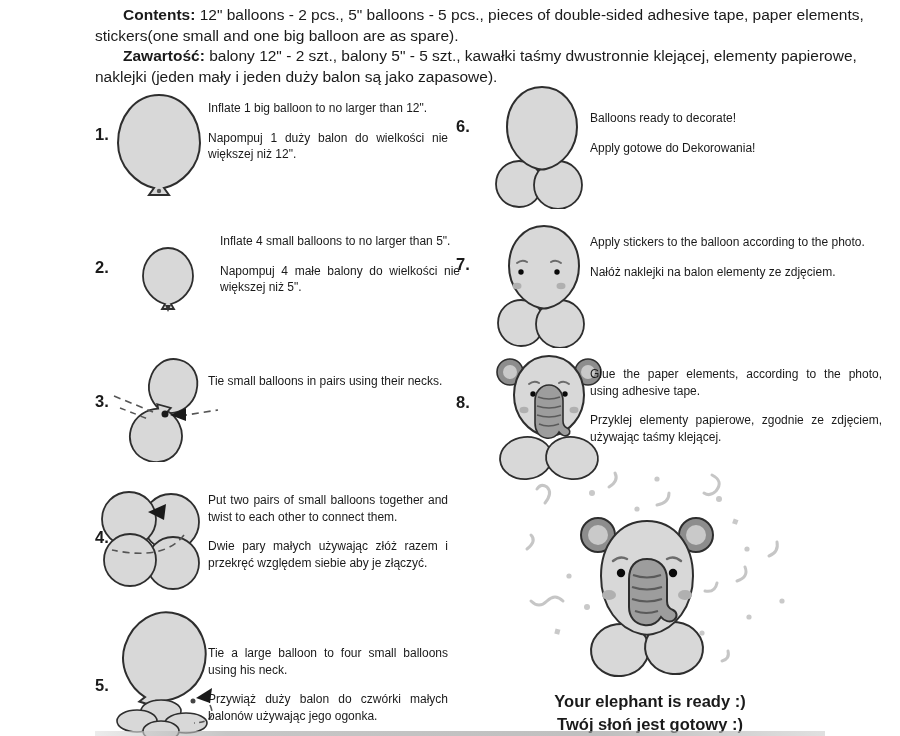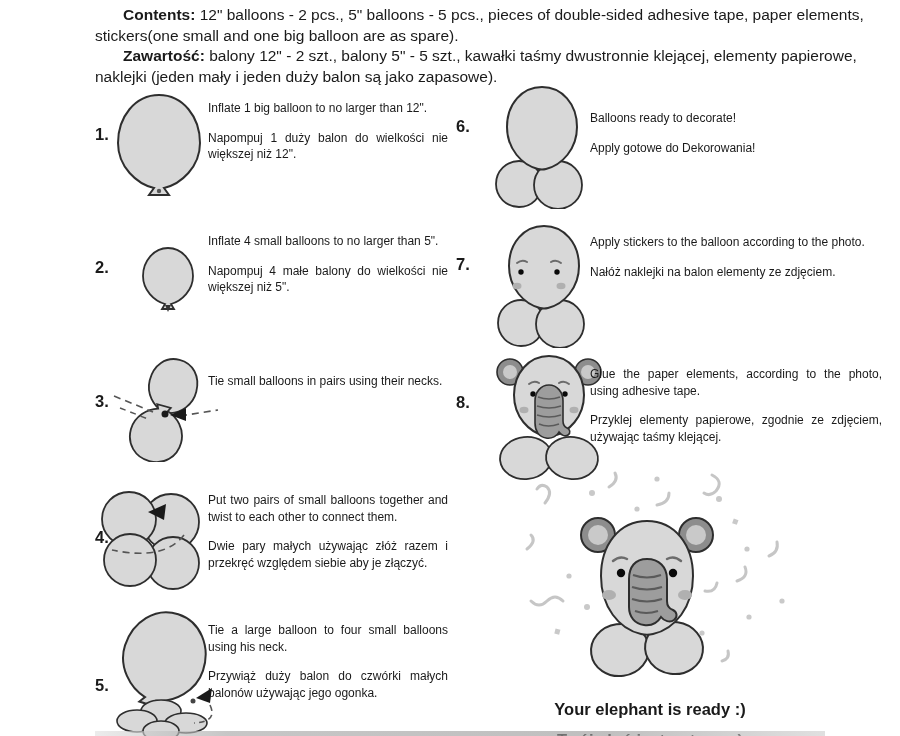--- a/index.html
+++ b/index.html
@@ -11,21 +11,21 @@
   }
   .header { position:absolute; left:95px; top:5px; width:805px; font-size:15.5px; line-height:20.5px; }
   .header p { margin:0; }
   .lbl { font-weight:bold;margin-left:28px; }
   .step-num { position:absolute; font-size:16.5px; font-weight:bold; }
   .step-text { position:absolute; font-size:12px; line-height:16.5px; text-align:justify; }
   .step-text p { margin:0 0 13px 0; }
   .fig { position:absolute; }
   .finale-caption { position:absolute; left:505px; top:688px; width:290px; text-align:center;
     font-weight:bold; font-size:16.5px; line-height:19px; }
-  .finale-caption p { margin:12px; }
+  .finale-caption p { margin:4px; }
   .bottom-strip { position:absolute; left:95px; top:731px; width:730px; height:5px;
     background:linear-gradient(90deg,#e2e2e2,#a8a8a8 18%,#9d9d9d 70%,#cfcfcf); opacity:.65; }
 </style>
 </head>
 <body>
 
 <div>
 
   <div class="header">
     <p><span class="lbl">Contents:</span><span> 12" balloons - 2 pcs., 5" balloons - 5 pcs., pieces of double-sided adhesive tape, paper elements, stickers(one small and one big balloon are as spare).</span></p>
@@ -40,21 +40,21 @@
   <div class="step-text" style="left:208px;top:100px;width:240px">
     <p>Inflate 1 big balloon to no larger than 12".</p>
     <p>Napompuj 1 duży balon do wielkości nie większej niż 12".</p>
   </div>
 
   <div class="step-num" style="left:95px;top:258px">2.</div>
   <svg class="fig" style="left:139px;top:246px" width="58" height="67" viewBox="0 0 58 67">
     <path d="M29,2 C15,2 4,15 4,30 C4,44 15,55 26,58 L23,63 L35,63 L32,58 C43,55 54,44 54,30 C54,15 43,2 29,2 Z" fill="#d8d8d8" stroke="#2e2e2e" stroke-width="1.8"></path>
     <polygon points="26,59 32,59 29,66" fill="#333"></polygon>
   </svg>
-  <div class="step-text" style="left:208px;top:233px;width:240px">
+  <div class="step-text" style="left:220px;top:233px;width:240px">
     <p>Inflate 4 small balloons to no larger than 5".</p>
     <p>Napompuj 4 małe balony do wielkości nie większej niż 5".</p>
   </div>
 
   <div class="step-num" style="left:95px;top:392px">3.</div>
   <svg class="fig" style="left:108px;top:356px" width="112" height="106" viewBox="0 0 112 106">
     <g transform="rotate(14 65 30)">
       <path d="M65,3 C51,3 41,14 41,30 C41,44 51,54 61,57 L59,61 L71,61 L69,57 C79,54 89,44 89,30 C89,14 79,3 65,3 Z" fill="#d8d8d8" stroke="#2e2e2e" stroke-width="1.8"></path>
     </g>
     <g transform="rotate(195 48 80)">
@@ -90,21 +90,21 @@
       <path d="M60,2 C36,2 19,23 19,48 C19,70 37,87 54,91 L50,97 L70,97 L66,91 C83,87 101,70 101,48 C101,23 84,2 60,2 Z" fill="#d8d8d8" stroke="#2e2e2e" stroke-width="2"></path>
     </g>
     <circle cx="89" cy="91" r="2.5" fill="#444"></circle>
     <ellipse cx="57" cy="101" rx="20" ry="11" fill="#d8d8d8" stroke="#2e2e2e" stroke-width="1.6"></ellipse>
     <ellipse cx="33" cy="111" rx="20" ry="11" fill="#d8d8d8" stroke="#2e2e2e" stroke-width="1.6"></ellipse>
     <ellipse cx="82" cy="113" rx="21" ry="10" fill="#d8d8d8" stroke="#2e2e2e" stroke-width="1.6"></ellipse>
     <ellipse cx="57" cy="121" rx="18" ry="10" fill="#d8d8d8" stroke="#2e2e2e" stroke-width="1.6"></ellipse>
     <path d="M106,95 Q114,112 90,113" stroke="#555" stroke-width="1.6" stroke-dasharray="6,4" fill="none"></path>
     <polygon points="108,78 92,88 106,93" fill="#1a1a1a"></polygon>
   </svg>
-  <div class="step-text" style="left:208px;top:622px;width:240px">
+  <div class="step-text" style="left:208px;top:645px;width:240px">
     <p>Tie a large balloon to four small balloons using his neck.</p>
     <p>Przywiąż duży balon do czwórki małych balonów używając jego ogonka.</p>
   </div>
 
   <div class="step-num" style="left:456px;top:117px">6.</div>
   <svg class="fig" style="left:492px;top:85px" width="100" height="124" viewBox="0 0 100 124">
     <circle cx="27" cy="99" r="23" fill="#d8d8d8" stroke="#2e2e2e" stroke-width="1.8"></circle>
     <circle cx="66" cy="100" r="24" fill="#d8d8d8" stroke="#2e2e2e" stroke-width="1.8"></circle>
     <path d="M50,2 C30,2 15,19 15,42 C15,64 30,80 46,84 C48,84.5 52,84.5 54,84 C70,80 85,64 85,42 C85,19 70,2 50,2 Z" fill="#d8d8d8" stroke="#2e2e2e" stroke-width="2"></path>
   </svg>

